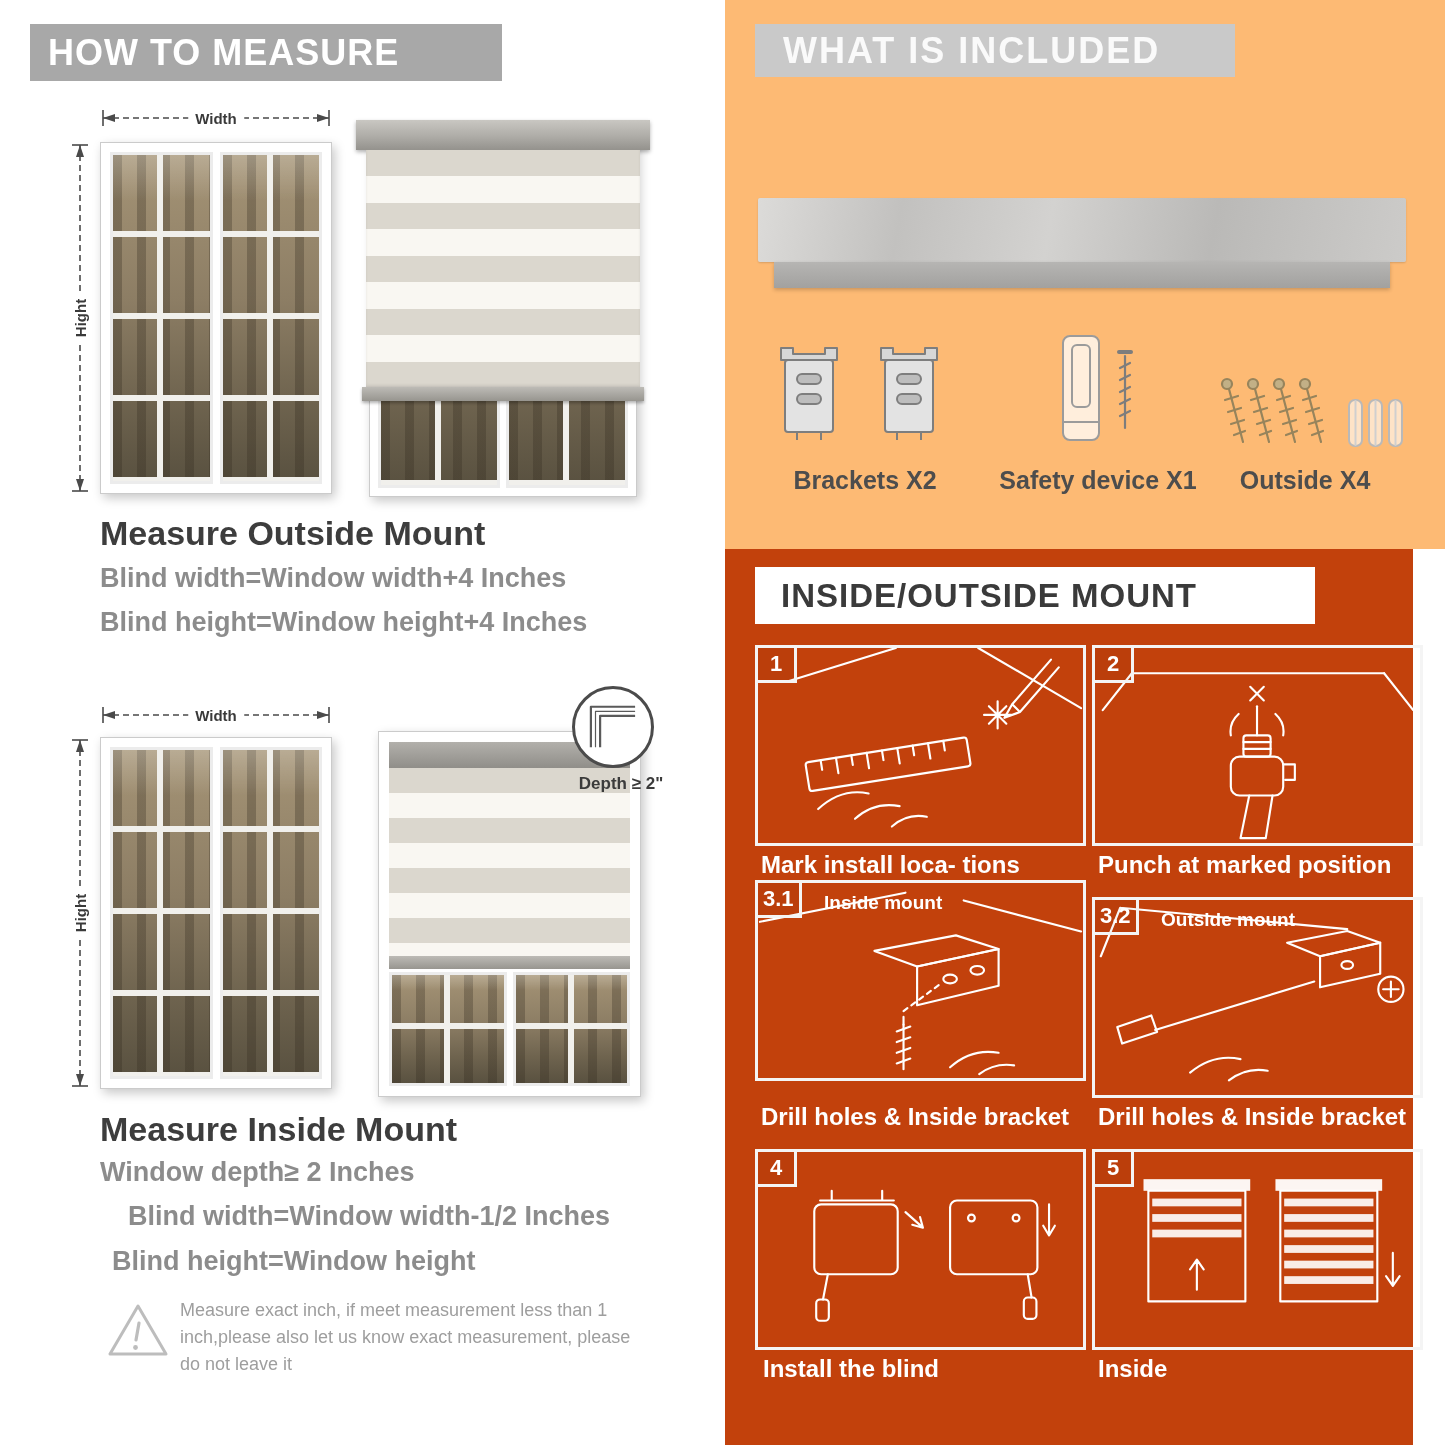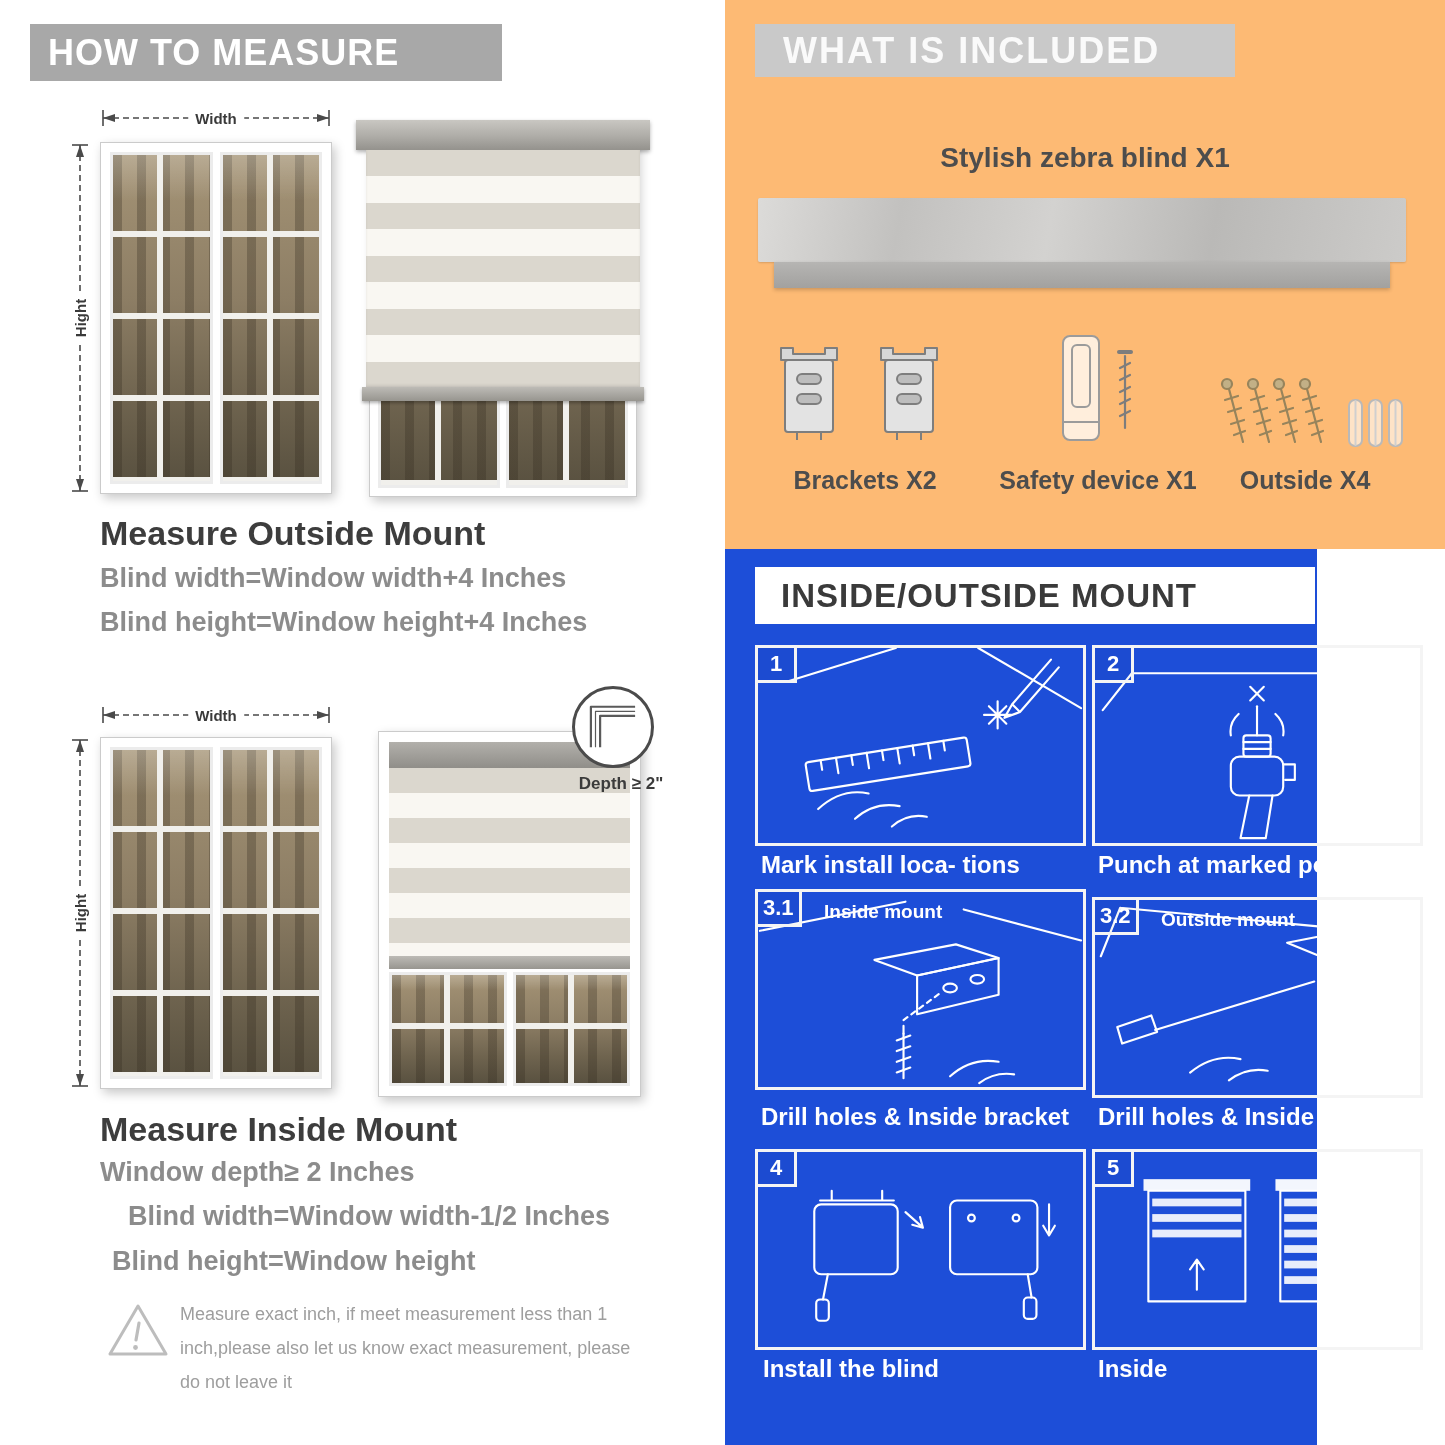--- a/index.html
+++ b/index.html
@@ -51,37 +51,37 @@
   .ib-headrail { height:26px; background:linear-gradient(180deg,#b2b0ab,#908e89); }
   .ib-stripes { height:188px; background:repeating-linear-gradient(180deg,#dbd7ce 0 25px,#f9f7f2 25px 50px); }
   .ib-bottomrail { height:13px; background:linear-gradient(180deg,#bdbbb6,#97958f); margin-bottom:3px; }
   .ib-panes { flex:1; display:flex; gap:6px; }
 
   .depth-circle { position:absolute; left:572px; top:686px; width:82px; height:82px; border-radius:50%;
     border:3px solid #4b4b4b; background:#fff; z-index:6; display:flex; align-items:center; justify-content:center; }
   .depth-label { position:absolute; left:566px; top:774px; width:110px; text-align:center;
     font-size:17px; font-weight:700; color:#3b3b3b; }
 
-  .warn-text { position:absolute; left:180px; top:1297px; width:455px; font-size:18px; color:#9e9e9e; line-height:34px; }
+  .warn-text { position:absolute; left:180px; top:1297px; width:455px; font-size:18px; color:#9e9e9e; line-height:27px; }
 
   
   .included { position:absolute; left:725px; top:0; width:720px; height:549px; background:#fdba74; }
   .included-banner { position:absolute; left:30px; top:24px; width:480px; height:53px; background:#c9c9c9;
     color:#fafafa; font-size:36px; font-weight:700; letter-spacing:2px; line-height:53px; padding-left:28px; }
   .product-title { position:absolute; left:0; top:142px; width:100%; text-align:center;
     font-size:28px; font-weight:700; color:#4d4d4d; }
   .headrail-graphic { position:absolute; left:33px; top:198px; width:648px; height:64px; border-radius:2px;
     background:linear-gradient(100deg,#dcdbd9 0%,#c2c1bf 22%,#d3d2d0 45%,#bab9b7 70%,#cccbc9 100%);
     box-shadow:0 1px 2px rgba(0,0,0,.15); }
   .headrail-lip { position:absolute; left:49px; top:262px; width:616px; height:26px;
     background:linear-gradient(180deg,#b6b5b3,#a2a19f); box-shadow:0 2px 4px rgba(0,0,0,.2); }
   .item-icon { position:absolute; }
   .item-label { position:absolute; top:466px; font-size:25px; font-weight:700; color:#4d4d4d; text-align:center; }
 
-  .mount { position:absolute; left:725px; top:549px; width:592px; height:896px; background:#1d4ed8; }
+  .mount { position:absolute; left:725px; top:549px; width:688px; height:896px; background:#c2410c; }
   .mount-banner { position:absolute; left:30px; top:18px; width:560px; height:57px; background:#fff;
     color:#3a3a3a; font-size:33px; font-weight:700; line-height:57px; padding-left:26px; letter-spacing:1px; }
   .panel { position:absolute; width:331px; height:201px; border:3px solid #f4f4f4; }
   .panel svg.art { position:absolute; left:0; top:0; width:100%; height:100%; }
   .badge { position:absolute; left:-3px; top:-3px; min-width:42px; height:38px; border:3px solid #f4f4f4;
     color:#fff; font-size:22px; font-weight:700; display:flex; align-items:center; justify-content:center;
     padding:0 5px; background:rgba(0,0,0,.03); z-index:2; }
   .panel-label { position:absolute; left:66px; top:9px; color:#fff; font-size:19px; font-weight:700; z-index:2; }
   .caption { position:absolute; width:335px; color:#fff; font-size:24px; font-weight:700; padding-left:4px; white-space:nowrap; }
 </style>
@@ -188,21 +188,20 @@
 
   <svg style="position:absolute; left:106px; top:1300px;" viewBox="0 0 64 60" width="64" height="60">
     <path d="M32 6 L60 54 H4 Z" stroke="#bdbdbd" stroke-width="3" fill="none" stroke-linejoin="round"></path>
     <line x1="33" y1="23" x2="30" y2="40" stroke="#bdbdbd" stroke-width="3.2" stroke-linecap="round"></line>
     <circle cx="29.5" cy="47.5" r="2.4" fill="#bdbdbd"></circle>
   </svg>
   <div class="warn-text">Measure exact inch, if meet measurement less than 1 inch,please also let us know exact measurement, please do not leave it</div>
 
   <div class="included">
     <div class="included-banner">WHAT IS INCLUDED</div>
-    <div class="product-title">Stylish zebra blind X1</div>
 
     <div class="headrail-graphic"></div>
     <div class="headrail-lip"></div>
 
     <svg class="item-icon" style="left:48px; top:336px;" viewBox="0 0 180 114" width="180" height="114">
       <g id="brk" stroke="#7e7e7e" stroke-width="2" fill="#e3e3e3" stroke-linejoin="round">
         <path d="M8 24 h56 v-12 h-12 v6 h-32 v-6 h-12 z" fill="#d7d7d7"></path>
         <rect x="12" y="24" width="48" height="72" rx="3"></rect>
         <rect x="24" y="38" width="24" height="10" rx="5" fill="#bdbdbd"></rect>
         <rect x="24" y="58" width="24" height="10" rx="5" fill="#bdbdbd"></rect>
@@ -280,21 +279,21 @@
           <path d="M157 152 L148 196 M181 152 L174 196 M148 196 H174"></path>
           <path d="M192 120 h12 v16 h-10"></path>
           <path d="M146 68 q-10 9 -8 22 M184 68 q10 9 8 22"></path>
         </g>
       </svg>
     </div>
 
     <div class="caption" style="left:32px; top:302px;">Mark install loca- tions</div>
     <div class="caption" style="left:369px; top:302px;">Punch at  marked position</div>
 
-    <div class="panel" style="left:30px; top:340px;">
+    <div class="panel" style="left:30px; top:331px;">
       <div class="badge">3.1</div>
       <div class="panel-label">Inside mount</div>
       <svg class="art" viewBox="0 0 331 201">
         <g stroke="#fff" stroke-width="2.2" fill="none" stroke-linecap="round" stroke-linejoin="round">
           <path d="M0 40 L150 10 M331 50 L210 18"></path>
           <path d="M118 70 L202 54 L246 68 L162 86 Z"></path>
           <path d="M162 86 L246 68 V106 L162 126 Z"></path>
           <ellipse cx="196" cy="99" rx="7" ry="4.5"></ellipse>
           <ellipse cx="224" cy="90" rx="7" ry="4.5"></ellipse>
           <path d="M148 192 V146"></path>

